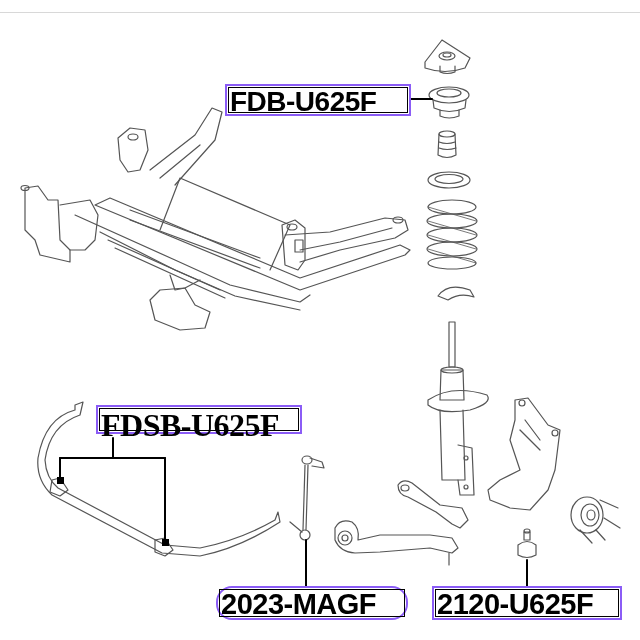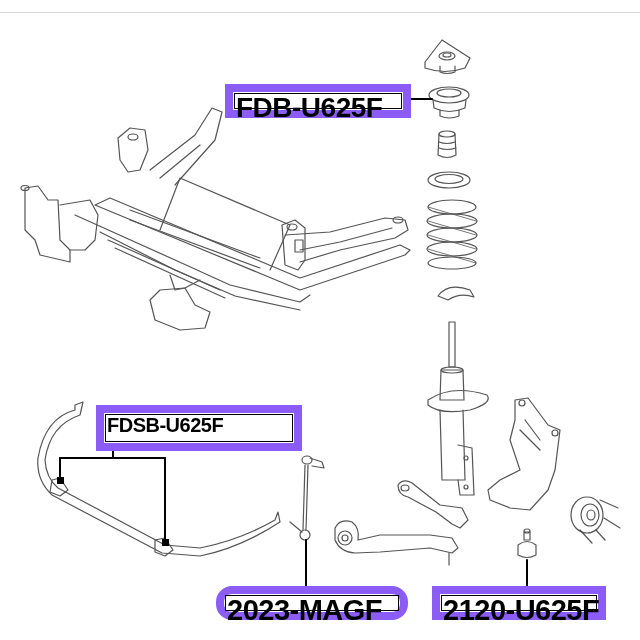--- a/index.html
+++ b/index.html
@@ -1,20 +1,20 @@
 <!DOCTYPE html>
 <html><head>
 <meta charset="utf-8">
 <style>
   html, body { margin:0; padding:0; background:#ffffff; }
   body { width:640px; height:640px; position:relative; overflow:hidden; font-family:"Liberation Sans", sans-serif; }
   .topline { position:absolute; left:0; top:12px; width:640px; height:1px; background:#d8d8d8; }
   svg.art { position:absolute; left:0; top:0; width:640px; height:640px; }
   .label {
-    position:absolute; border:8px solid #8b5cf6; background:#fff;
+    position:absolute; border:2px solid #8b5cf6; background:#fff;
     font-family:"Liberation Sans", sans-serif; font-weight:bold; color:#000;
     line-height:1; white-space:nowrap; box-sizing:border-box; padding:2px 3px 16px 3px;
     letter-spacing:-0.5px;
   }
   .label::after{ content:""; position:absolute; left:1px; top:1px; right:1px; bottom:1px; border:1px solid #000; pointer-events:none; }
 </style>
 </head>
 <body>
 
 <div class="topline"></div>
@@ -158,21 +158,21 @@
     <line x1="306" y1="540" x2="306" y2="588"></line>
     <line x1="527" y1="560" x2="527" y2="588"></line>
   </g>
   <rect x="57" y="477" width="7" height="7" fill="#000" stroke="none"></rect>
   <rect x="162" y="539" width="7" height="7" fill="#000" stroke="none"></rect>
 </svg>
 
 <div class="label" style="left:225px; top:84px; width:186px; height:32px; font-size:28px;">
   <span>FDB-U625F</span>
 </div>
-<div class="label" style="left:96px; top:405px; width:206px; height:46px; font-size:20px;">
+<div class="label" style="left:96px; top:405px; width:206px; height:29px; font-size:32px;font-family:Liberation Serif, serif;">
   <span>FDSB-U625F</span>
 </div>
 <div class="label" style="left:216px; top:586px; width:192px; height:34px; font-size:29px;border-radius:16px;">
   <span>2023-MAGF</span>
 </div>
-<div class="label" style="left:432px; top:586px; width:174px; height:34px; font-size:29px;">
+<div class="label" style="left:432px; top:586px; width:190px; height:34px; font-size:29px;">
   <span>2120-U625F</span>
 </div>
 
 </body></html>

